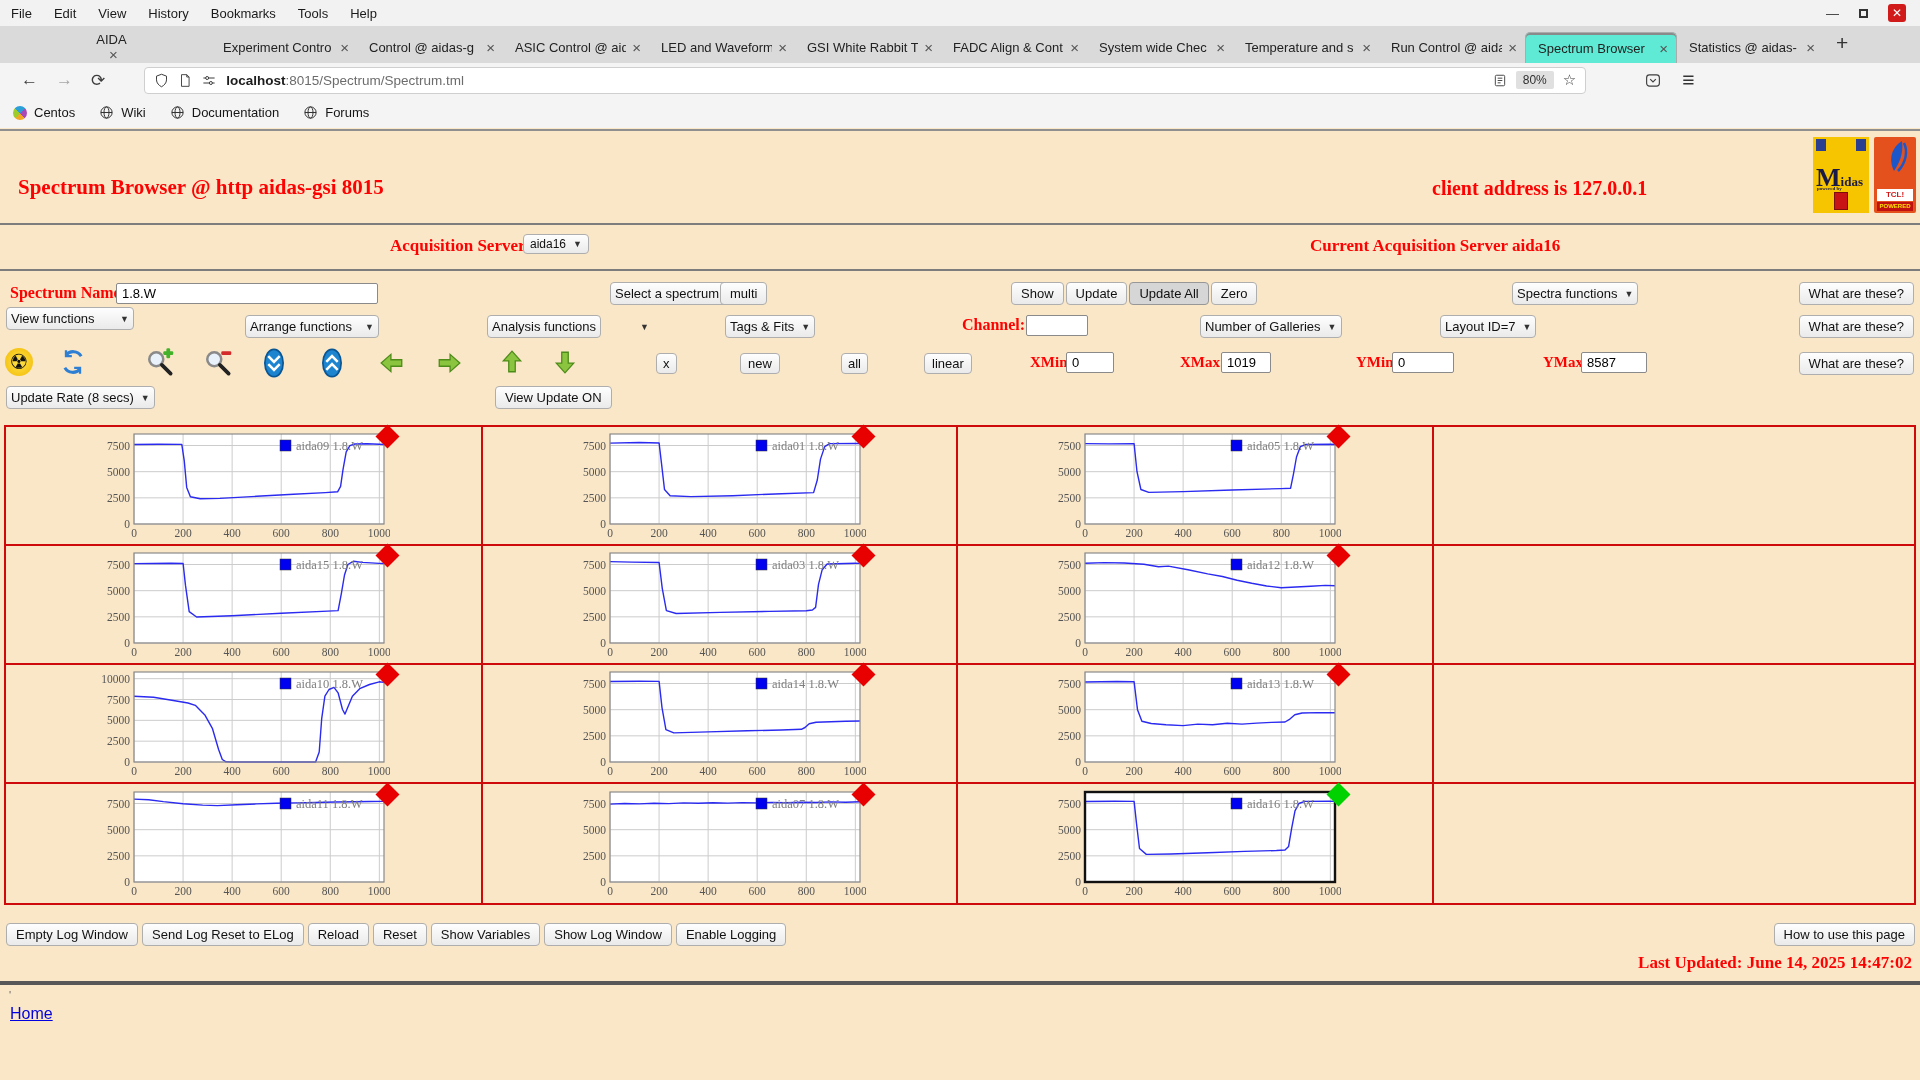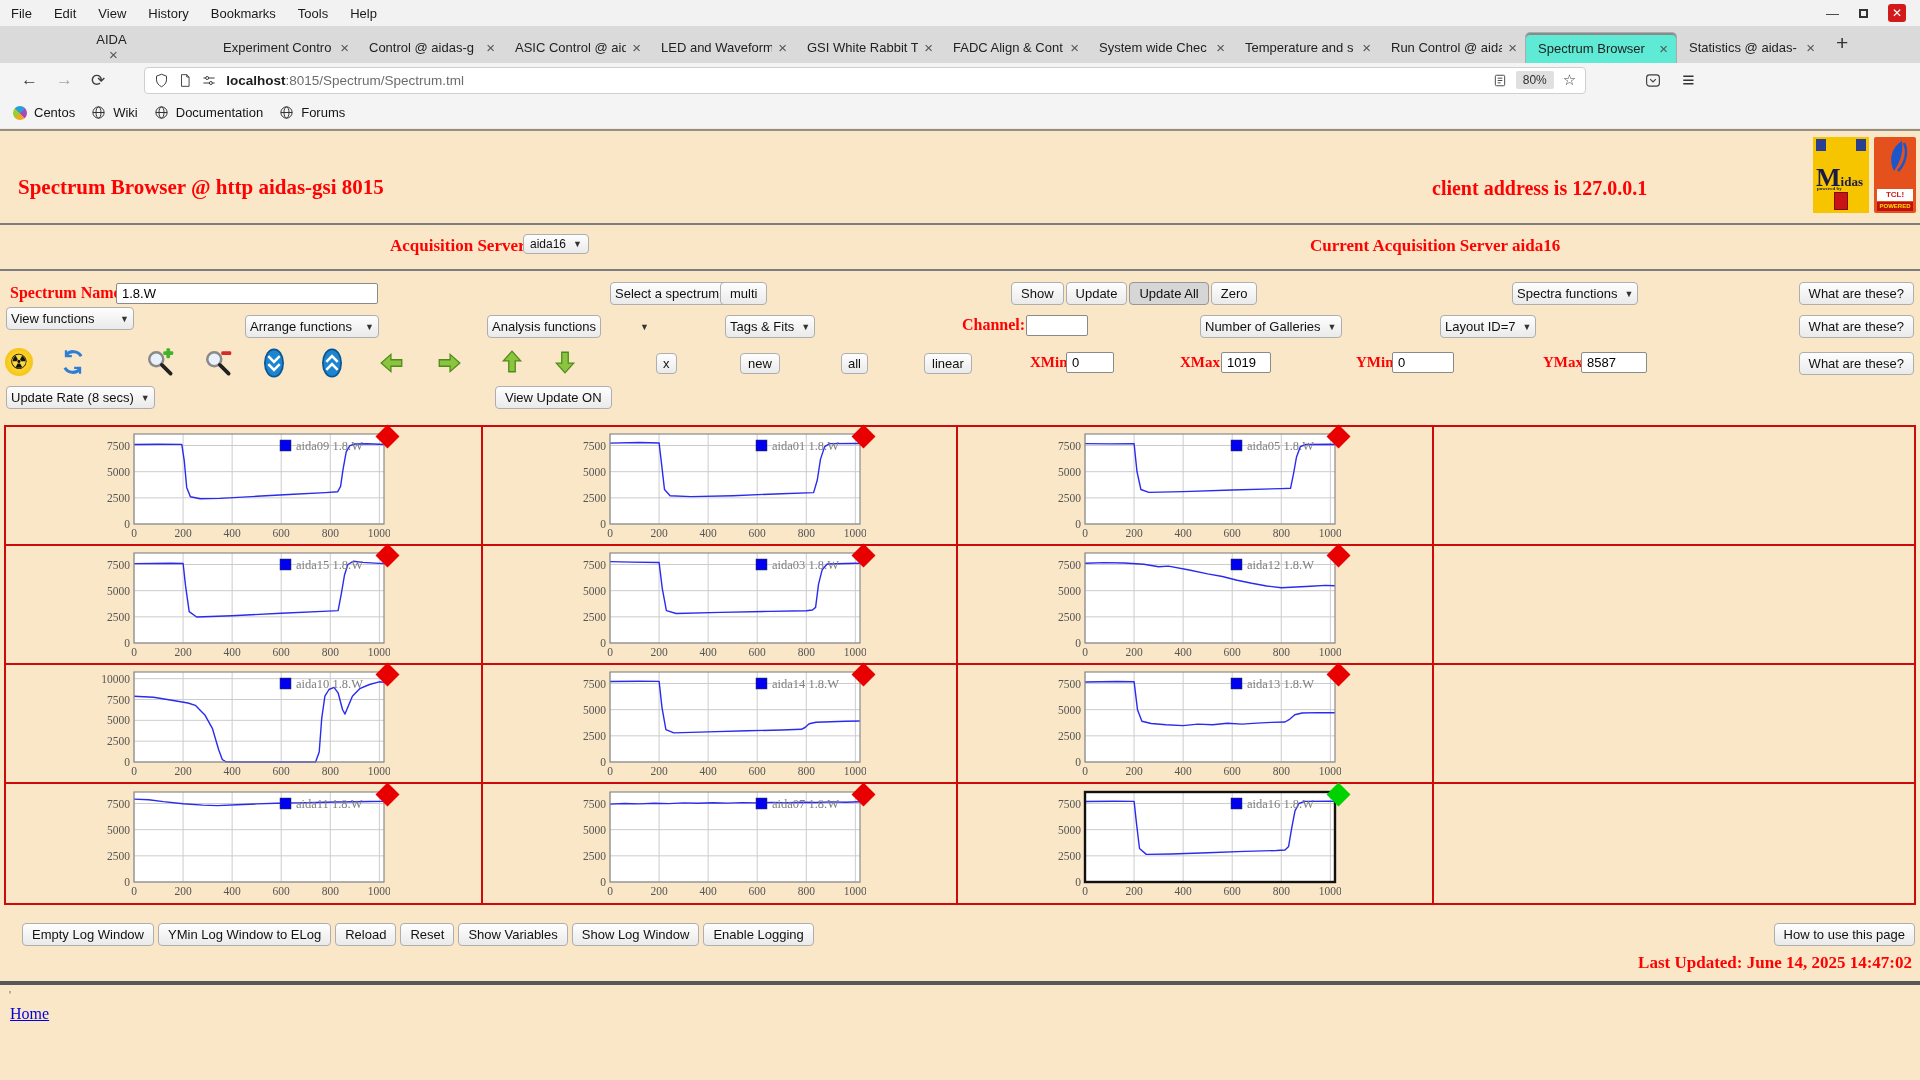--- a/index.html
+++ b/index.html
@@ -25,21 +25,21 @@
   .nav-icon { font-size:17px; color:#3d3d3d; padding:0 9px; }
   .nav-icon.disabled { color:#a6a6a6; }
   .urlbar { width:1442px; height:27px; margin-left:30px; background:#fff; border:1px solid #cfcfcf; border-radius:4px; display:flex; align-items:center; padding:0 9px; gap:9px; }
   .url-text { font-size:13.5px; color:#1c1c1c; flex:1; white-space:nowrap; }
   .url-rest { color:#6c6c6c; }
   .zoom-badge { background:#e0e0e0; border-radius:2px; font-size:12px; padding:2px 7px; color:#2f2f2f; }
   .star { font-size:15px; color:#3d3d3d; }
   .after-url { display:flex; align-items:center; gap:20px; margin-left:58px; }
   svg.lineicon { stroke:#3d3d3d; fill:none; stroke-width:1.6; }
 
-  .bookmarksbar { height:31px; background:#f4f4f4; display:flex; padding:0 13px; gap:16px; }
+  .bookmarksbar { height:31px; background:#f4f4f4; display:flex; padding:0 13px; gap:24px; }
   .bm { display:flex; align-items:center; gap:7px; font-size:13px; color:#151515; }
   .centos-icon { width:14px; height:14px; border-radius:50%;
       background:conic-gradient(#a849b5 0 25%, #efa724 25% 50%, #9ccd2a 50% 75%, #2b9fd8 75%); transform:rotate(45deg); }
 
   
   .page { position:absolute; top:129px; left:0; width:1920px; height:951px; background:#fae7c7; border-top:2px solid #8f8f8f; }
   .abs { position:absolute; }
   .serif-red { font-family:"Liberation Serif",serif; color:#fd0202; font-weight:bold; }
   .page-title { left:18px; top:44px; font-size:21px; }
   .client-address { left:1432px; top:46px; font-size:20px; }
@@ -71,25 +71,25 @@
 
   
   .grid { position:absolute; top:294px; left:4px; width:1912px; border:2px solid #cf0a0a; display:grid;
           grid-template-columns:477px 475px 476px 1fr; grid-auto-rows:119px; background:#fae7c7; }
   .cell { border-right:2px solid #cf0a0a; border-bottom:2px solid #cf0a0a; display:flex; align-items:center; justify-content:center; position:relative; }
   .cell:nth-child(4n) { border-right:none; }
   .cell:nth-child(n+13) { border-bottom:none; }
   .chartwrap { position:relative; width:292px; height:112px; }
   .diamond { position:absolute; width:17px; height:17px; transform:rotate(45deg); top:-2px; right:-6px; }
 
-  .log-btns { position:absolute; top:792px; left:22px; display:flex; gap:4px; }
+  .log-btns { position:absolute; top:792px; left:6px; display:flex; gap:4px; }
   .help-btn { position:absolute; top:792px; right:5px; }
   .last-updated { right:8px; top:822px; font-size:17px; }
   .tickmark { left:9px; top:858px; color:#666; font-size:11px; }
-  .home-link { left:10px; top:874px; font-family:Liberation Serif, serif; font-size:16px; color:#0000e0; text-decoration:underline; }
+  .home-link { left:10px; top:874px; font-family:Liberation Sans, sans-serif; font-size:16px; color:#0000e0; text-decoration:underline; }
 </style>
 </head>
 <body>
 
 <div class="titlebar">
   <div id="menubar" style="display:flex;">
       <span class="menu-item">File</span>
       <span class="menu-item">Edit</span>
       <span class="menu-item">View</span>
       <span class="menu-item">History</span>
@@ -738,21 +738,21 @@
             <text x="32" y="19.51162790697674" text-anchor="end" font-size="11.5" fill="#555555" font-family="Liberation Serif,serif">7500</text>
             <rect x="182" y="10" width="11" height="11" fill="#0000f0" stroke="#333333" stroke-width="0.5"></rect>
             <text x="198" y="20" font-size="12.5" fill="#7f7f7f" font-family="Liberation Serif,serif">aida16 1.8.W</text>
           </svg><div class="diamond" style="background: rgb(0, 210, 0);"></div></div>
       </div>
       <div class="cell"></div>
     </div>
 
   <div class="log-btns" id="logbtns">
       <span class="btn">Empty Log Window</span>
-      <span class="btn">YMin Log Window to ELog</span>
+      <span class="btn">Send Log Reset to ELog</span>
       <span class="btn">Reload</span>
       <span class="btn">Reset</span>
       <span class="btn">Show Variables</span>
       <span class="btn">Show Log Window</span>
       <span class="btn">Enable Logging</span>
     </div>
   <div class="btn help-btn">How to use this page</div>
   <div class="abs serif-red last-updated">Last Updated: June 14, 2025 14:47:02</div>
   <div class="abs sep" style="top:850px;height:4px;background:#585858;"></div>
   <div class="abs tickmark">'</div>

